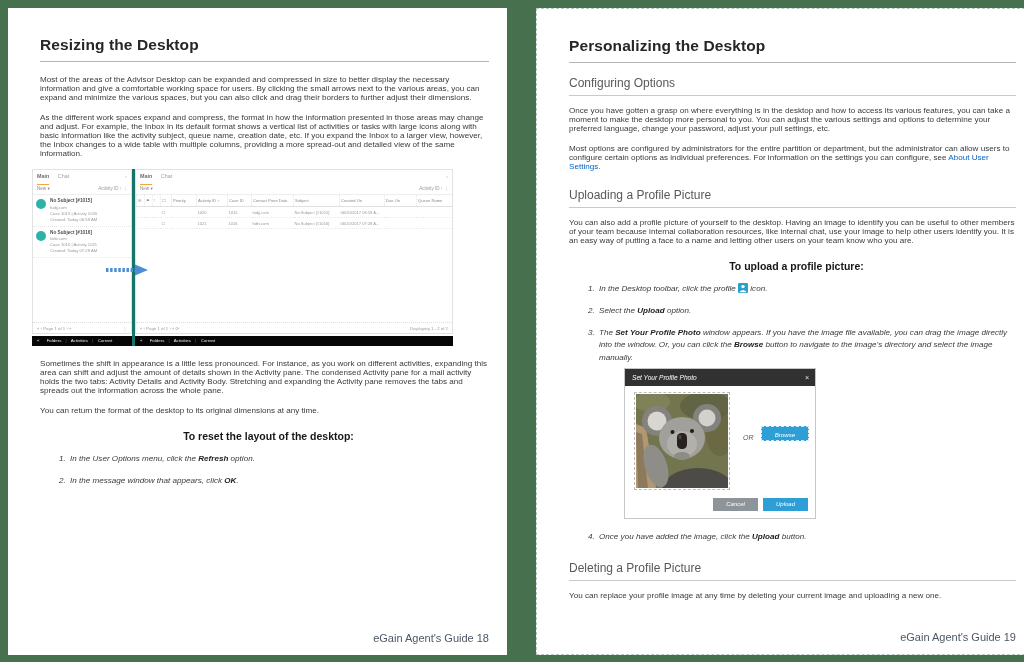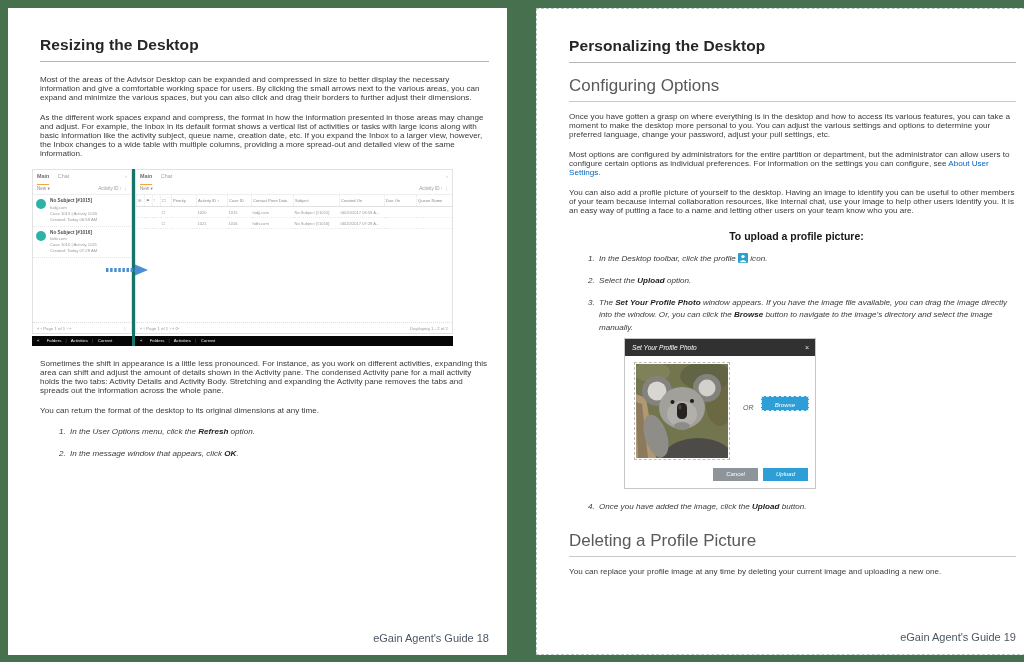--- a/index.html
+++ b/index.html
@@ -12,21 +12,21 @@
   .page{position:absolute;top:8px;width:499px;height:647px;background:#ffffff;box-sizing:border-box;}
   .page-left{left:8px;}
   .page-right{left:536px;border:1px dashed #b7c9bc;}
   .content{position:relative;padding:28px 18px 0 32px;height:100%;box-sizing:border-box;}
 
   h1.doc-title{
     font-size:15.5px;font-weight:600;color:#262626;margin:0 0 13px 0;
     padding-bottom:7px;border-bottom:1px solid #b5b5b5;letter-spacing:.1px;
   }
   h2.doc-section{
-    font-size:17px;font-weight:400;color:#595959;margin:17px 0 10px 0;
+    font-size:12px;font-weight:400;color:#595959;margin:17px 0 10px 0;
     padding-bottom:5px;border-bottom:1px solid #c9c9c9;
   }
   p.body{font-size:8.1px;line-height:9px;color:#3a3a3a;margin:0 0 11px 0;}
   a.doclink{color:#0563c1;text-decoration:none;}
   .proc-title{font-size:10.5px;font-weight:700;color:#171717;margin:15px 0 11px 8px;text-align:center;}
   ol.steps{margin:0 0 11px 0;padding:0 0 0 28px;font-style:italic;}
   ol.steps li{font-size:8.1px;line-height:12.8px;color:#3a3a3a;margin:0 0 9px 0;padding-left:2px;}
   b.bd{font-weight:700;color:#1d1d1d;}
   .page-footer{position:absolute;bottom:11px;right:18px;font-size:11px;color:#4b5765;margin-top:8px;}
 
@@ -223,20 +223,21 @@
 
       <svg class="resize-arrow" viewBox="0 0 44 12">
         <line x1="1" y1="6" x2="32" y2="6" stroke="#4a8fd4" stroke-width="4" stroke-dasharray="2.5,1.6"></line>
         <polygon points="30,0.5 43,6 30,11.5" fill="#4a8fd4"></polygon>
       </svg>
     </div>
 
     <p class="body">Sometimes the shift in appearance is a little less pronounced. For instance, as you work on different activities, expanding this area can shift and adjust the amount of details shown in the Activity pane. The condensed Activity pane for a mail activity holds the two tabs: Activity Details and Activity Body. Stretching and expanding the Activity pane removes the tabs and spreads out the information across the whole pane.</p>
     <p class="body">You can return the format of the desktop to its original dimensions at any time.</p>
 
+    <div class="proc-title">To reset the layout of the desktop:</div>
     <ol class="steps">
       <li>
         <span>In the User Options menu, click the </span><b class="bd">Refresh</b><span> option.</span>
       </li>
       <li>
         <span>In the message window that appears, click </span><b class="bd">OK</b><span>.</span>
       </li>
     </ol>
 
     <div class="page-footer">eGain Agent's Guide 18</div>
@@ -246,20 +247,21 @@
 <div class="page page-right">
   <div class="content">
     <h1 class="doc-title">Personalizing the Desktop</h1>
 
     <h2 class="doc-section" style="margin-top:6px;">Configuring Options</h2>
     <p class="body">Once you have gotten a grasp on where everything is in the desktop and how to access its various features, you can take a moment to make the desktop more personal to you. You can adjust the various settings and options to determine your preferred language, change your password, adjust your pull settings, etc.</p>
     <p class="body">
       <span>Most options are configured by administrators for the entire partition or department, but the administrator can allow users to configure certain options as individual preferences. For information on the settings you can configure, see </span><a class="doclink" href="#">About User Settings.</a>
     </p>
 
+    <h2 class="doc-section">Uploading a Profile Picture</h2>
     <p class="body">You can also add a profile picture of yourself to the desktop. Having an image to identify you can be useful to other members of your team because internal collaboration resources, like internal chat, use your image to help other users identify you. It is an easy way of putting a face to a name and letting other users on your team know who you are.</p>
 
     <div class="proc-title">To upload a profile picture:</div>
     <ol class="steps">
       <li>
         <span>In the Desktop toolbar, click the profile </span><svg class="profile-ic" viewBox="0 0 10 10">
             <rect width="10" height="10" rx="1" fill="#2aa0cc"></rect>
             <circle cx="5" cy="3.6" r="1.7" fill="#fff"></circle>
             <path d="M1.8 8.6 Q5 5.4 8.2 8.6 L8.2 9.2 L1.8 9.2 Z" fill="#fff"></path>
           </svg><span> icon.</span>

